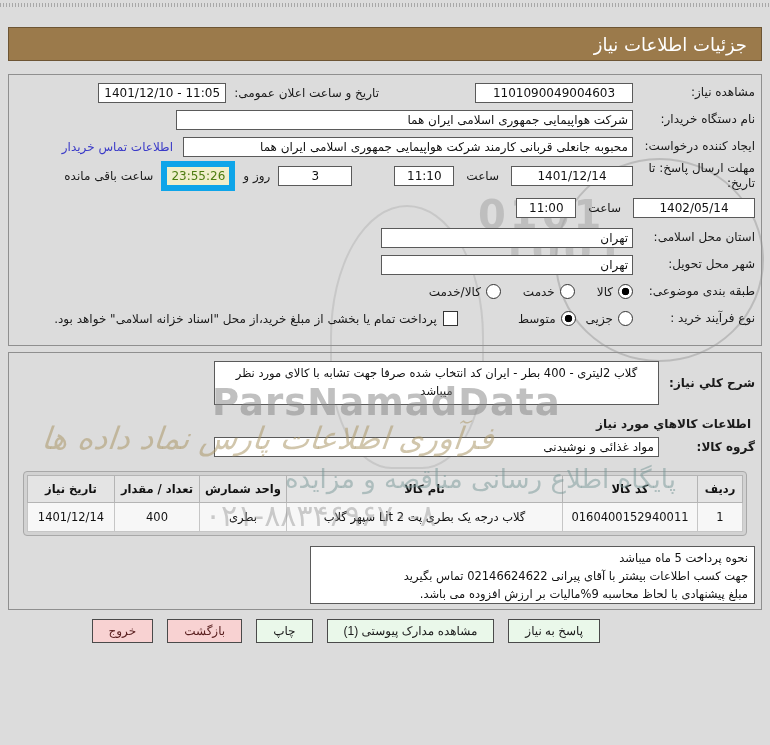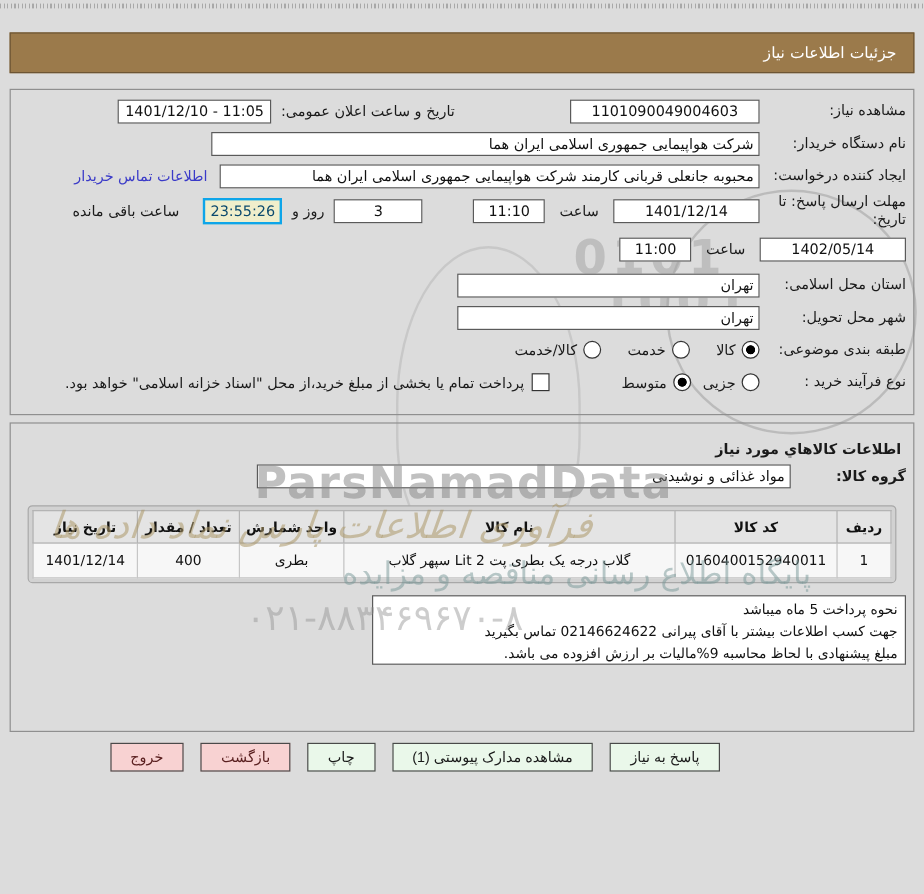--- a/index.html
+++ b/index.html
@@ -7,36 +7,36 @@
     width:770px;height:745px;position:relative;overflow:hidden;
     background:#dcdcdc;color:#1a1a1a;
     font-family:"DejaVu Sans",sans-serif;font-size:12px;direction:rtl;
   }
   
   .dotstrip{position:absolute;top:3px;left:0;right:0;height:4px;
     background-image:repeating-linear-gradient(90deg,#a8a8a8 0 1px,transparent 1px 3px);}
   
   .titlebar{position:absolute;top:27px;left:8px;right:8px;height:34px;
     background:#9b7a4b;border:1px solid #6d5534;color:#fff;
-    line-height:34px;padding-right:14px;font-size:13px;box-sizing:border-box;}
+    line-height:34px;padding-right:14px;font-size:18px;box-sizing:border-box;}
   
   .box{position:absolute;left:8px;right:8px;border:1px solid #8f8f8f;background:transparent;box-sizing:border-box;z-index:2;}
   .box1{top:74px;height:272px;padding:4px 6px 0 6px;}
   .box2{top:352px;height:258px;padding:2px 6px 0 6px;}
   
   .frow{display:flex;align-items:center;min-height:27px;}
   .flabel{width:122px;flex:none;padding-left:4px;box-sizing:border-box;line-height:1.25;}
   .inp{background:#fff;border:1px solid #5a5a5a;height:18px;line-height:18px;
     padding:0 4px;font-size:12px;font-family:"DejaVu Sans",sans-serif;box-sizing:content-box;color:#111;}
   .center{text-align:center;}
   .rt{text-align:right;}
   input.inp{outline:none;}
   .link{color:#3a3ac8;cursor:pointer;margin-right:10px;white-space:nowrap;}
-  .counter{background:#f0eecb;border:2px solid #0ea5e9;color:#0c4a6e;
-    width:62px;height:18px;line-height:18px;text-align:center;direction:ltr;margin-left:12px;}
+  .counter{background:#f0eecb;border:6px solid #0ea5e9;color:#4d7c0f;
+    width:62px;height:18px;line-height:18px;text-align:center;direction:ltr;}
   .radio{width:13px;height:13px;border:1px solid #333;border-radius:50%;
     background:#fff;display:inline-block;vertical-align:-2px;margin-left:5px;flex:none;}
   .radio.on{background:radial-gradient(circle,#000 0 38%,#fff 44%);}
   .chk{width:13px;height:13px;border:1px solid #333;background:#fff;
     display:inline-block;vertical-align:-2px;margin-left:6px;flex:none;}
   .opt{margin-left:22px;white-space:nowrap;display:inline-flex;align-items:flex-end;}
   
   .srow{display:flex;align-items:center;margin-top:6px;}
   .blabel{width:96px;flex:none;font-weight:bold;padding-left:4px;box-sizing:border-box;}
   .bigbox{background:#fff;border:1px solid #5a5a5a;width:445px;box-sizing:border-box;
@@ -154,20 +154,24 @@
     <span class="opt" style="margin-right:38px;margin-left:0;">
       <span class="chk"></span>
       <span>پرداخت تمام یا بخشی از مبلغ خرید،از محل "اسناد خزانه اسلامی" خواهد بود.</span>
     </span>
   </div>
 
 </div>
 
 <div class="box box2">
 
+  <div class="srow">
+    <span class="blabel">شرح کلي نیاز:</span>
+    <div class="bigbox center" style="height:44px;">گلاب 2لیتری - 400 بطر - ایران کد انتخاب شده صرفا جهت تشابه با کالای مورد نظر میباشد</div>
+  </div>
 
   <div class="heading">اطلاعات کالاهاي مورد نیاز</div>
 
   <div class="srow">
     <span class="blabel">گروه کالا:</span>
     <input class="inp rt" style="width: 435px;" readonly="" value="مواد غذائی و نوشیدنی">
   </div>
 
   <div class="tablewrap">
     <table>

